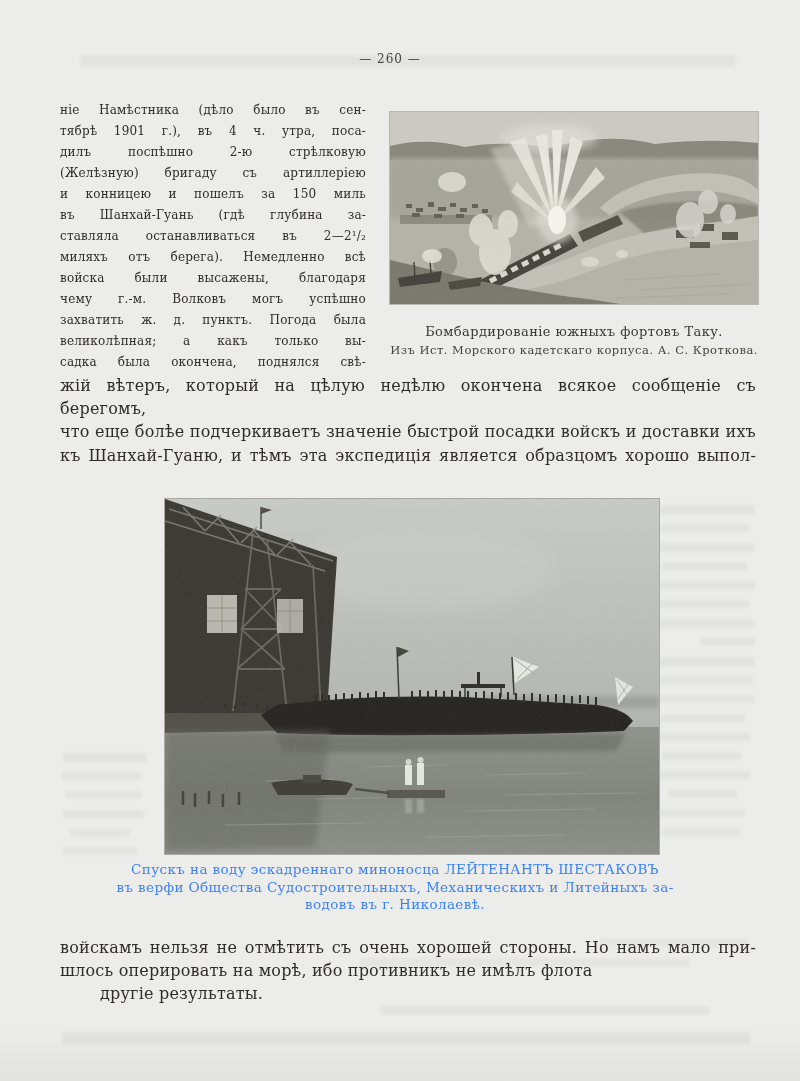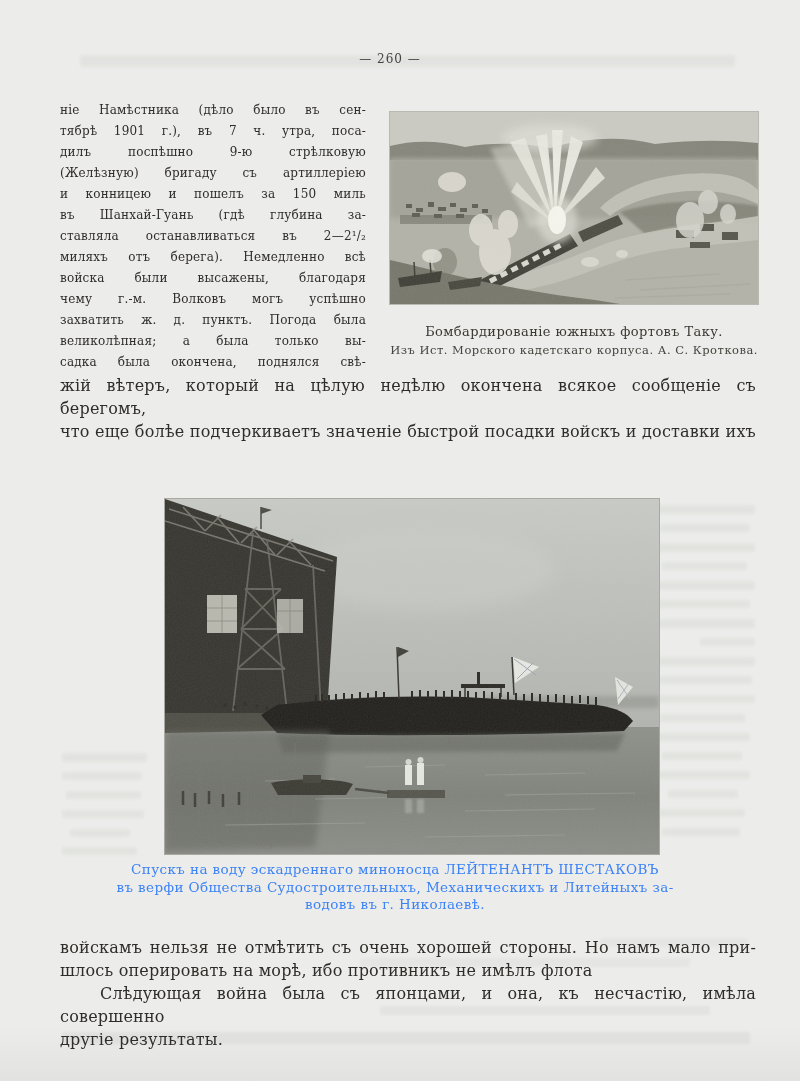--- a/index.html
+++ b/index.html
@@ -98,31 +98,31 @@
   <div class="ghost" style="left:62px; top:772px; width:80px; height:8px;"></div>
   <div class="ghost" style="left:66px; top:791px; width:75px; height:8px;"></div>
   <div class="ghost" style="left:62px; top:810px; width:82px; height:8px;"></div>
   <div class="ghost" style="left:70px; top:829px; width:60px; height:8px;"></div>
   <div class="ghost" style="left:62px; top:847px; width:75px; height:8px;"></div>
 
   <div class="pageno">— 260 —</div>
 
   <div class="leftcol lines-just">
       <div>ніе Намѣстника (дѣло было въ сен-</div>
-      <div>тябрѣ 1901 г.), въ 7 ч. утра, поса-</div>
-      <div>дилъ поспѣшно 9-ю стрѣлковую</div>
+      <div>тябрѣ 1901 г.), въ 4 ч. утра, поса-</div>
+      <div>дилъ поспѣшно 2-ю стрѣлковую</div>
       <div>(Желѣзную) бригаду съ артиллеріею</div>
       <div>и конницею и пошелъ за 150 миль</div>
       <div>въ Шанхай-Гуань (гдѣ глубина за-</div>
       <div>ставляла останавливаться въ 2—2¹/₂</div>
       <div>миляхъ отъ берега). Немедленно всѣ</div>
       <div>войска были высажены, благодаря</div>
       <div>чему г.-м. Волковъ могъ успѣшно</div>
       <div>захватить ж. д. пунктъ. Погода была</div>
-      <div>великолѣпная; а была только вы-</div>
+      <div>великолѣпная; а какъ только вы-</div>
       <div>садка была окончена, поднялся свѣ-</div>
     </div>
 
   <figure class="taku">
     <svg width="368" height="192" viewBox="0 0 368 192" role="img">
       <defs>
         <filter id="gr1" x="0" y="0" width="100%" height="100%">
           <feTurbulence type="fractalNoise" baseFrequency="0.9" numOctaves="2"></feTurbulence>
           <feColorMatrix type="matrix" values="0 0 0 0 0.52  0 0 0 0 0.52  0 0 0 0 0.48  0 0 0 0.5 0"></feColorMatrix>
         </filter>
@@ -220,20 +220,21 @@
     </svg>
     <figcaption>
       <div class="taku-cap1">Бомбардированіе южныхъ фортовъ Таку.</div>
       <div class="taku-cap2">Изъ Ист. Морского кадетскаго корпуса. А. С. Кроткова.</div>
     </figcaption>
   </figure>
 
   <div class="fullpara lines-just">
       <div>жій вѣтеръ, который на цѣлую недѣлю окончена всякое сообщеніе съ берегомъ,</div>
       <div>что еще болѣе подчеркиваетъ значеніе быстрой посадки войскъ и доставки ихъ</div>
+      <div>къ Шанхай-Гуаню, и тѣмъ эта экспедиція является образцомъ хорошо выпол-</div>
     </div>
 
   <figure class="launch">
     <svg width="494" height="355" viewBox="0 0 494 355" role="img">
       <defs>
         <linearGradient id="skyG" x1="0" y1="0" x2="0" y2="1">
           <stop offset="0" stop-color="#c9cbc7"></stop>
             <stop offset="1" stop-color="#b2b4b0"></stop>
         </linearGradient>
         <linearGradient id="waterG" x1="0" y1="0" x2="0" y2="1">
@@ -417,17 +418,16 @@
       <div>Спускъ на воду эскадреннаго миноносца ЛЕЙТЕНАНТЪ ШЕСТАКОВЪ</div>
       <div>въ верфи Общества Судостроительныхъ, Механическихъ и Литейныхъ за-</div>
       <div>водовъ въ г. Николаевѣ.</div>
     </div>
 
   <div class="closing1 just-except-last">
       <div>войскамъ нельзя не отмѣтить съ очень хорошей стороны. Но намъ мало при-</div>
       <div>шлось оперировать на морѣ, ибо противникъ не имѣлъ флота</div>
     </div>
   <div class="closing2 just-except-last indent-first">
-      <div>Слѣдующая война была съ японцами, и она, къ несчастію, имѣла совершенно</div>
       <div>другіе результаты.</div>
     </div>
 
 </div>
 
 </body></html>

